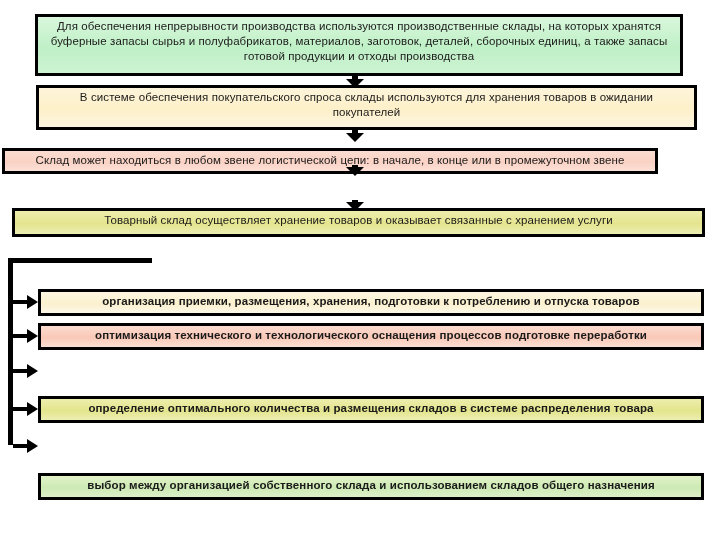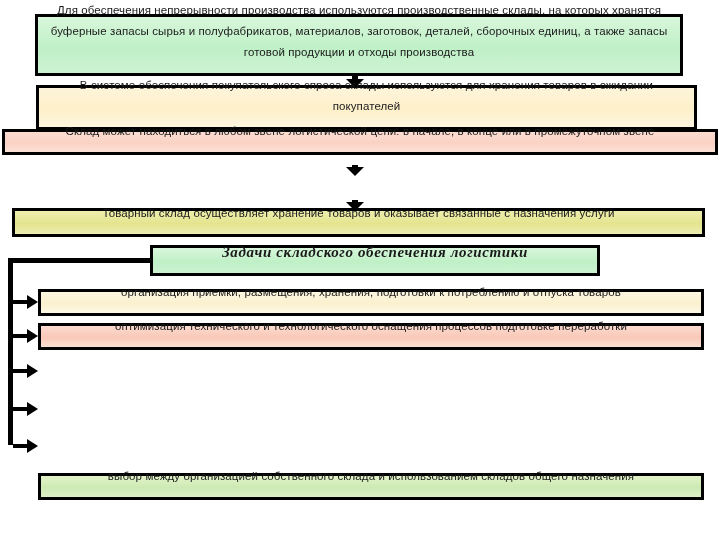--- a/index.html
+++ b/index.html
@@ -13,44 +13,44 @@
     height: 540px;
     background: #ffffff;
     overflow: hidden;
     font-family: "Liberation Sans", sans-serif;
   }
   .box {
     position: absolute;
     box-sizing: border-box;
     border: 3px solid #000000;
     display: flex;
-    align-items: flex-end;
+    align-items: flex-start;
     justify-content: center;
     text-align: center;
     color: #1a1a1a;
     font-size: 11.5px;
-    line-height: 21px;
-    padding: 10px 6px;
+    line-height: 15px;
+    padding: 2px 6px;
     letter-spacing: 0.1px;
   }
   .box .txt {
     display: block;
     width: 100%;
   }
   
   #chain-box-0 {
     left: 35px; top: 14px; width: 648px; height: 62px;
     background: linear-gradient(180deg, #d9f7dc 0%, #bff0c6 55%, #cdf3d2 100%);
   }
   #chain-box-1 {
     left: 36px; top: 85px; width: 661px; height: 45px;
     background: linear-gradient(180deg, #fdf4da 0%, #fdf0c9 55%, #fdf5e0 100%);
   }
   #chain-box-2 {
-    left: 2px; top: 129px; width: 716px; height: 26px;
+    left: 2px; top: 148px; width: 656px; height: 26px;
     background: linear-gradient(180deg, #fbdcd1 0%, #fad2c4 55%, #fce0d7 100%);
   }
   #chain-box-3 {
     left: 25px; top: 173px; width: 675px; height: 27px;
     background: linear-gradient(180deg, #fbd9f6 0%, #f7c9f2 55%, #fcdff8 100%);
   }
   #chain-box-4 {
     left: 12px; top: 208px; width: 693px; height: 29px;
     background: linear-gradient(180deg, #eeeeae 0%, #e4e48f 55%, #edeeb2 100%);
   }
@@ -62,20 +62,21 @@
     font-weight: bold;
     font-style: italic;
     font-size: 15px;
     letter-spacing: 0.6px;
   }
   
   .task-box {
     left: 38px;
     width: 666px;
     height: 27px;
+    font-weight: bold;
   }
   #task-box-0 { top: 289px; background: linear-gradient(180deg,#fdf6e0 0%,#fbf1cf 55%,#fdf7e6 100%); }
   #task-box-1 { top: 323px; background: linear-gradient(180deg,#fbdbcf 0%,#f9c8b7 55%,#fbdfd4 100%); }
   #task-box-2 { top: 358px; background: linear-gradient(180deg,#fbd9f6 0%,#f7c6f3 55%,#fcdef9 100%); }
   #task-box-3 { top: 396px; background: linear-gradient(180deg,#eeeeae 0%,#e3e58c 55%,#edeeb1 100%); }
   #task-box-4 { top: 433px; background: linear-gradient(180deg,#e2f2c8 0%,#cdeab4 55%,#ddf0c8 100%); margin-top: 40px; }
 
   
   .v-arrow {
     position: absolute;
@@ -162,26 +163,23 @@
   </div>
 
   <div class="v-arrow" id="va2"></div>
   <div class="v-arrow-head" id="vh2"></div>
 
 
   <div class="v-arrow" id="va3"></div>
   <div class="v-arrow-head" id="vh3"></div>
 
   <div class="box" id="chain-box-4">
-    <span class="txt">Товарный склад осуществляет хранение товаров и оказывает связанные с назначения услуги</span>
-  </div>
-
-  <div class="box" id="title-box">
-    <span class="txt">Задачи складского обеспечения логистики</span>
-  </div>
+    <span class="txt">Товарный склад осуществляет хранение товаров и оказывает связанные с хранением услуги</span>
+  </div>
+
 
   <div id="bracket-top"></div>
   <div id="bracket-vertical"></div>
 
   <div class="h-arrow" id="ha0"></div>
   <div class="h-arrow-head" id="hh0"></div>
   <div class="box task-box" id="task-box-0">
     <span class="txt">организация приемки, размещения, хранения, подготовки к потреблению и отпуска товаров</span>
   </div>
 
@@ -189,20 +187,23 @@
   <div class="h-arrow-head" id="hh1"></div>
   <div class="box task-box" id="task-box-1">
     <span class="txt">оптимизация технического и технологического оснащения процессов подготовке переработки</span>
   </div>
 
   <div class="h-arrow" id="ha2"></div>
   <div class="h-arrow-head" id="hh2"></div>
 
   <div class="h-arrow" id="ha3"></div>
   <div class="h-arrow-head" id="hh3"></div>
+  <div class="box task-box" id="task-box-3">
+    <span class="txt">определение оптимального количества и размещения складов в системе распределения товара</span>
+  </div>
 
   <div class="h-arrow" id="ha4"></div>
   <div class="h-arrow-head" id="hh4"></div>
   <div class="box task-box" id="task-box-4">
     <span class="txt">выбор между организацией собственного склада и использованием складов общего назначения</span>
   </div>
 
 </div>
 
 </body></html>

